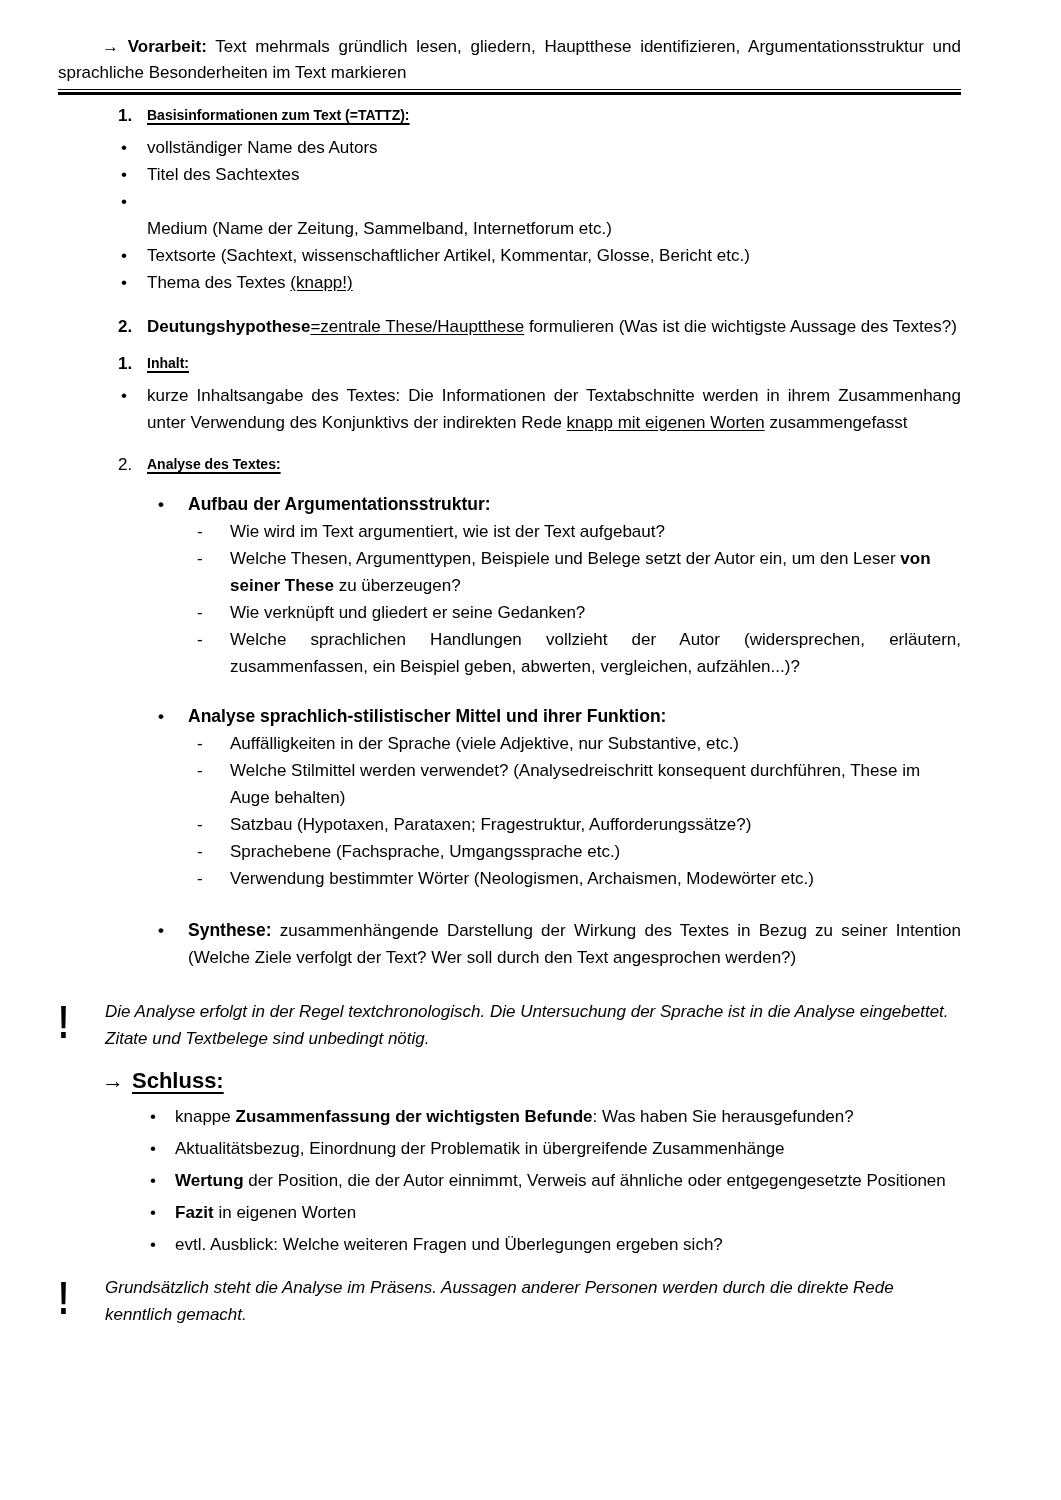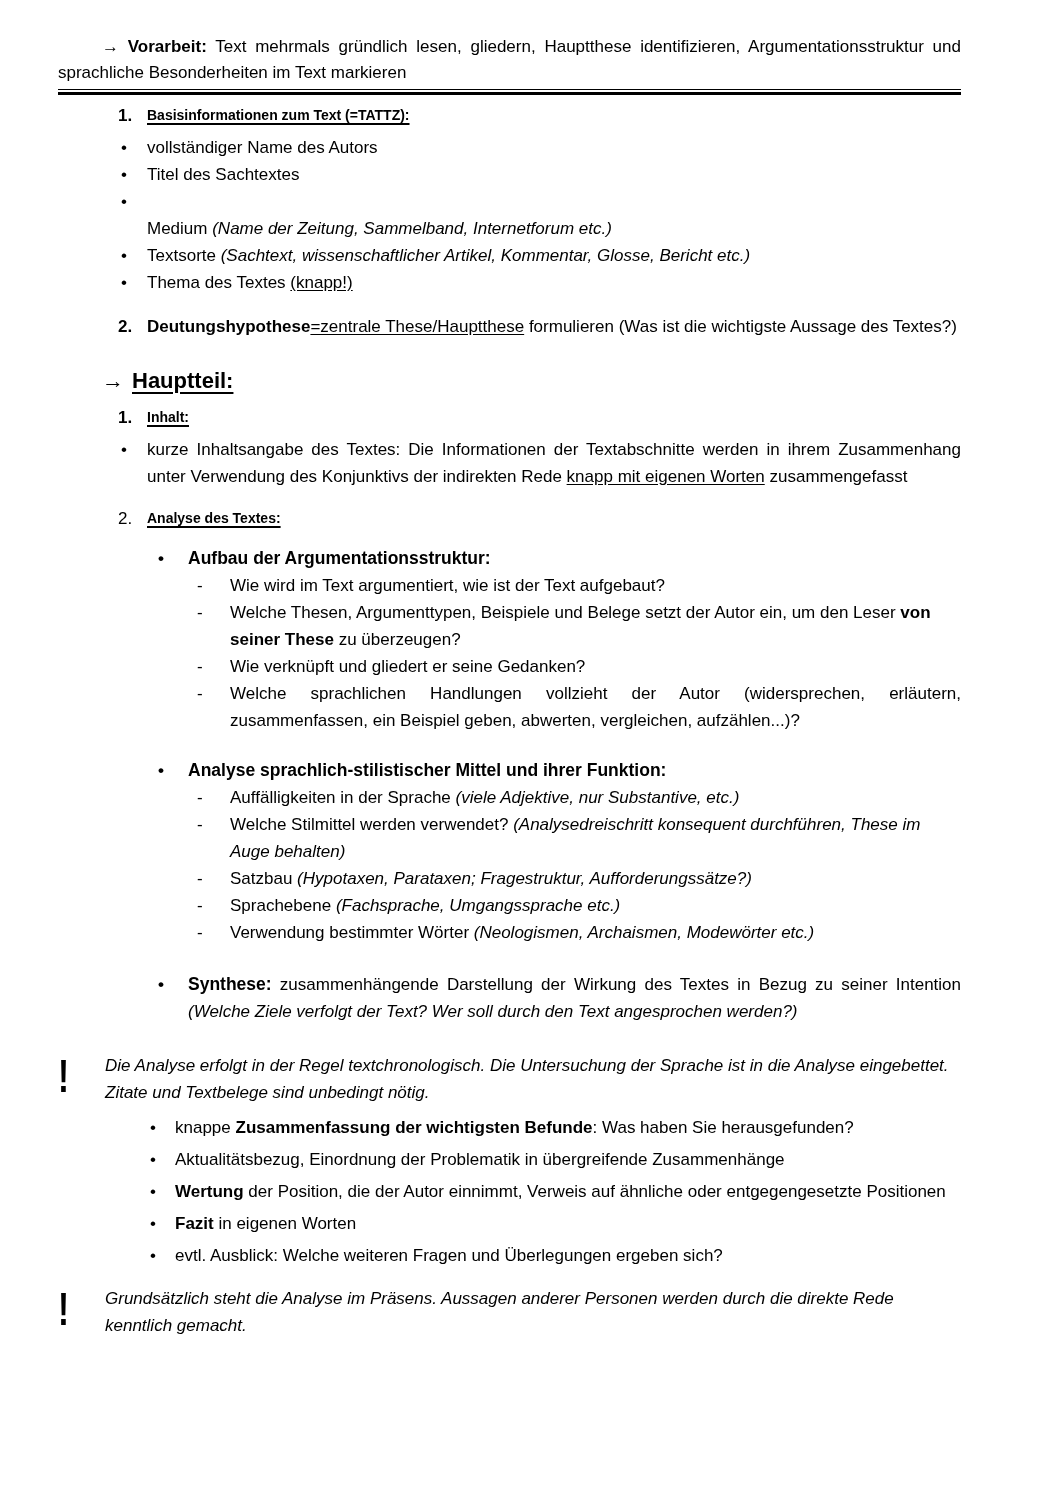--- a/index.html
+++ b/index.html
@@ -92,21 +92,21 @@
   
   .d-item { margin-left:139px; }
   .d-item .marker { width:33px; }
   .d-item .content.just { text-align:justify; }
 
   
   .s-item { margin-left:90px; line-height:29px; margin-bottom:3px; }
   .s-item .marker { width:27px; padding-left:2px; box-sizing:border-box; }
   .schluss-list { margin-top:7px; }
 
-  .it { font-style:italic; }
+  .it { }
   .bd { font-weight:bold; }
   .ul { text-decoration:underline; text-underline-offset:2px; }
   .bd-ul {
     font-weight:bold;
     text-decoration-thickness:1.8px;
     text-underline-offset:3px;
   }
   .just { text-align:justify; }
 
   
@@ -156,21 +156,20 @@
       <span class="marker">•</span>
       <div class="content"><span>Thema des Textes </span><span class="ul">(knapp!)</span></div>
     </div>
   </div>
 
   <div class="li num-item item2">
     <span class="marker">2.</span>
     <div class="content"><span class="bd-ul">Deutungshypothese</span><span class="ul">=zentrale These/Hauptthese</span><span> formulieren (Was ist die wichtigste Aussage des Textes?)</span></div>
   </div>
 
-  <div class="sec-heading h-hauptteil"><span class="arrow">→</span><span class="txt">Hauptteil:</span></div>
 
   <div class="li num-item inhalt">
     <span class="marker">1.</span>
     <div class="content"><span class="item-title">Inhalt:</span></div>
   </div>
 
   <div class="blist">
     <div class="li b-item">
       <span class="marker">•</span>
       <div class="content just"><span>kurze Inhaltsangabe des Textes: Die Informationen der Textabschnitte werden in ihrem Zusammenhang unter Verwendung des Konjunktivs der indirekten Rede </span><span class="ul">knapp mit eigenen Worten</span><span> zusammengefasst</span></div>
@@ -237,20 +236,21 @@
   <div class="li sub-item synthese">
     <span class="marker">•</span>
     <div class="content"><span class="sub-title">Synthese:</span><span> zusammenhängende Darstellung der Wirkung des Textes in Bezug zu seiner Intention </span><span class="it">(Welche Ziele verfolgt der Text? Wer soll durch den Text angesprochen werden?)</span></div>
   </div>
 
   <div class="note note1">
     <span class="bang">!</span>
     <div class="content"><span>Die Analyse erfolgt in der Regel textchronologisch. Die Untersuchung der Sprache ist in die Analyse eingebettet. Zitate und Textbelege sind unbedingt nötig.</span></div>
   </div>
 
+  <div class="sec-heading h-schluss"><span class="arrow">→</span><span class="txt">Schluss:</span></div>
 
   <div class="schluss-list">
     <div class="li s-item">
       <span class="marker">•</span>
       <div class="content just"><span>knappe </span><span class="bd">Zusammenfassung der wichtigsten Befunde</span><span>: Was haben Sie herausgefunden?</span></div>
     </div>
     <div class="li s-item">
       <span class="marker">•</span>
       <div class="content"><span>Aktualitätsbezug, Einordnung der Problematik in übergreifende Zusammenhänge</span></div>
     </div>

